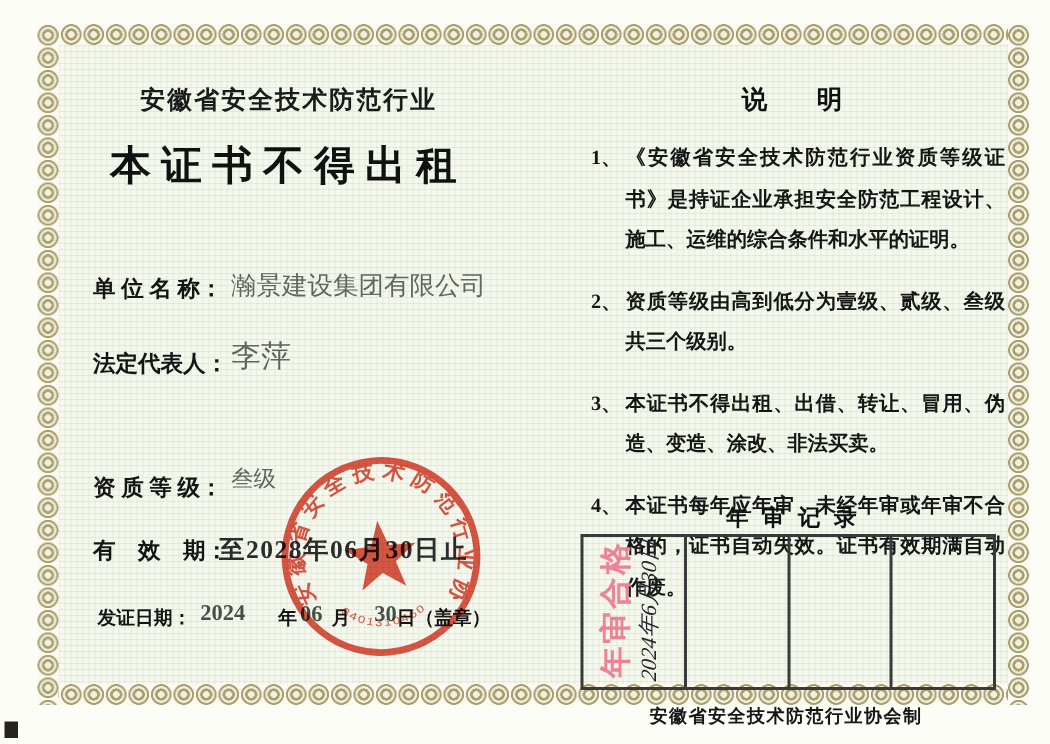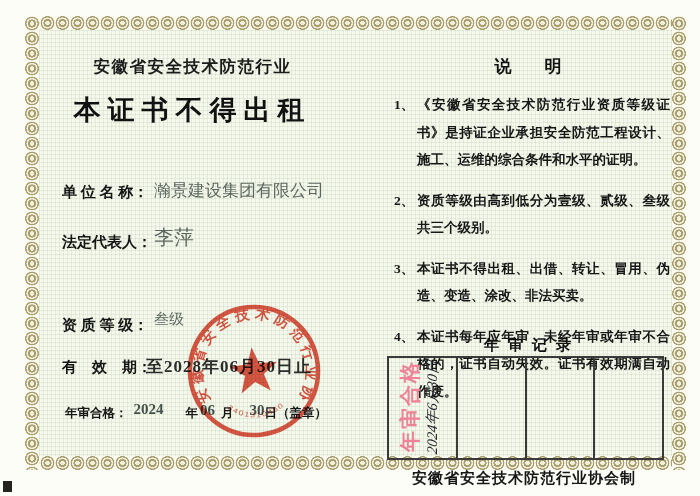--- a/index.html
+++ b/index.html
@@ -82,21 +82,21 @@
   .review-cell{flex:1; border-right:2px solid #3a3a3a; position:relative;}
   .review-cell:last-child{border-right:none;}
   .stamp-grade{position:absolute; left:-26px; top:39px; width:88px; height:22px;
     transform:rotate(-90deg); text-align:center; font-size:21px; font-weight:bold;
     letter-spacing:2px; color:#ee8297; white-space:nowrap;}
   .stamp-date{position:absolute; left:-2px; top:40px; width:92px; height:20px;
     transform:rotate(-90deg) skewX(-8deg); text-align:center; font-size:14.5px;
     font-style:italic; color:#24242b; white-space:nowrap;}
 
   .footer-line{position:absolute; left:394px; top:469px; width:260px; text-align:center;
-    font-size:15px; font-weight:bold; letter-spacing:1px; color:#161616;}
+    font-size:12px; font-weight:bold; letter-spacing:1px; color:#161616;}
 
   .scan-artifact{position:absolute; left:3px; top:481px; width:9px; height:11px; background:#26221e;}
 </style>
 </head>
 <body>
 
 <div class="page">
 
   <div class="inner-bg"></div>
   <div class="band band-top"></div>
@@ -120,21 +120,21 @@
   <div class="frow row3">
     <span class="lbl">资 质 等 级：</span>
     <span class="val">叁级</span>
   </div>
   <div class="frow row5">
     <span class="lbl">有　效　期：</span>
     <span class="val">至2028年06月30日止</span>
   </div>
 
   <div class="issue-row">
-    <span class="lbl">年审合格：</span><span class="num iy">2024</span><span class="u uy">年</span><span class="num im">06</span><span class="u um">月</span><span class="num id">30</span><span class="u">日（盖章）</span>
+    <span class="lbl">发证日期：</span><span class="num iy">2024</span><span class="u uy">年</span><span class="num im">06</span><span class="u um">月</span><span class="num id">30</span><span class="u">日（盖章）</span>
   </div>
 
   <svg class="seal" viewBox="0 0 140 140">
     <circle cx="70" cy="70" r="64" fill="none" stroke="#d93a28" stroke-width="4.5"></circle>
     <path fill="#d93a28" d="M70,46 L75.9,62.9 L93.8,63.3 L79.5,74.1 L84.7,91.2 L70,81 L55.3,91.2 L60.5,74.1 L46.2,63.3 L64.1,62.9 Z"></path>
     <defs>
       <path id="sealTopArc" d="M 27,100 A 52.4,52.4 0 1 1 113,100" fill="none"></path>
       <path id="sealBotArc" d="M 38,103 A 45,45 0 0 0 102,103" fill="none"></path>
     </defs>
     <text font-size="14.5" font-weight="bold" fill="#d93a28" letter-spacing="4.5" font-family="Liberation Serif, serif">

